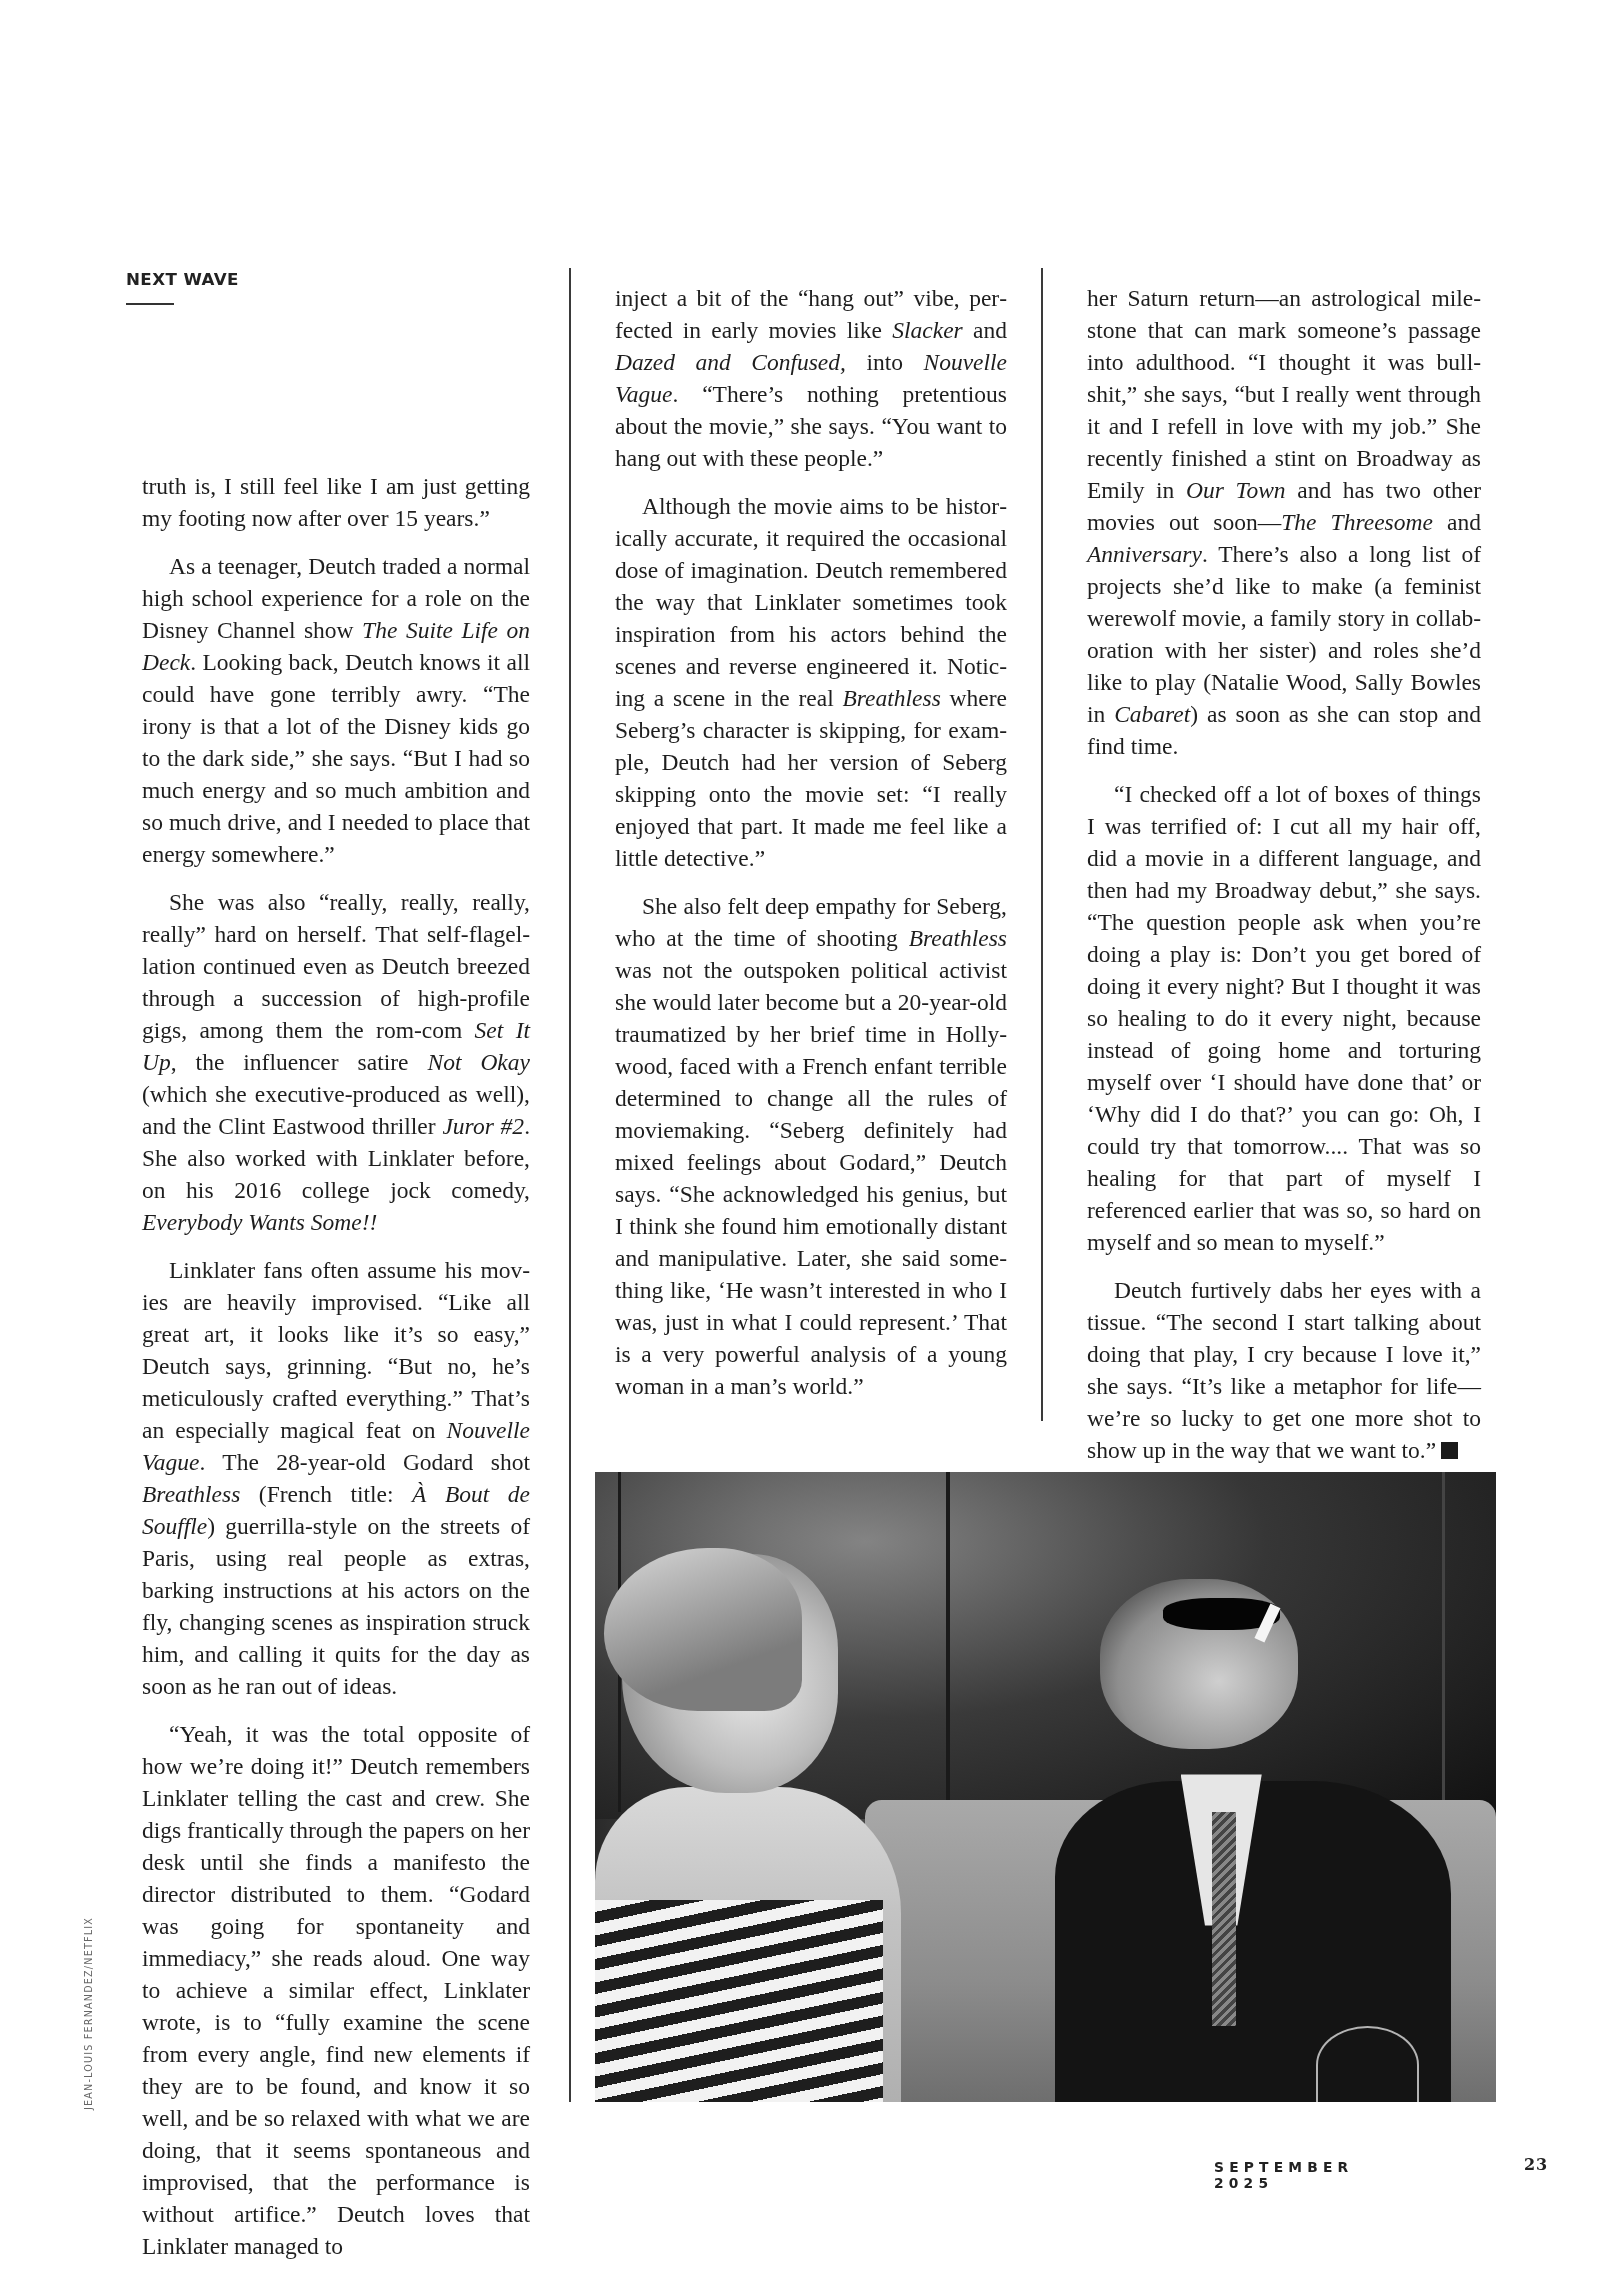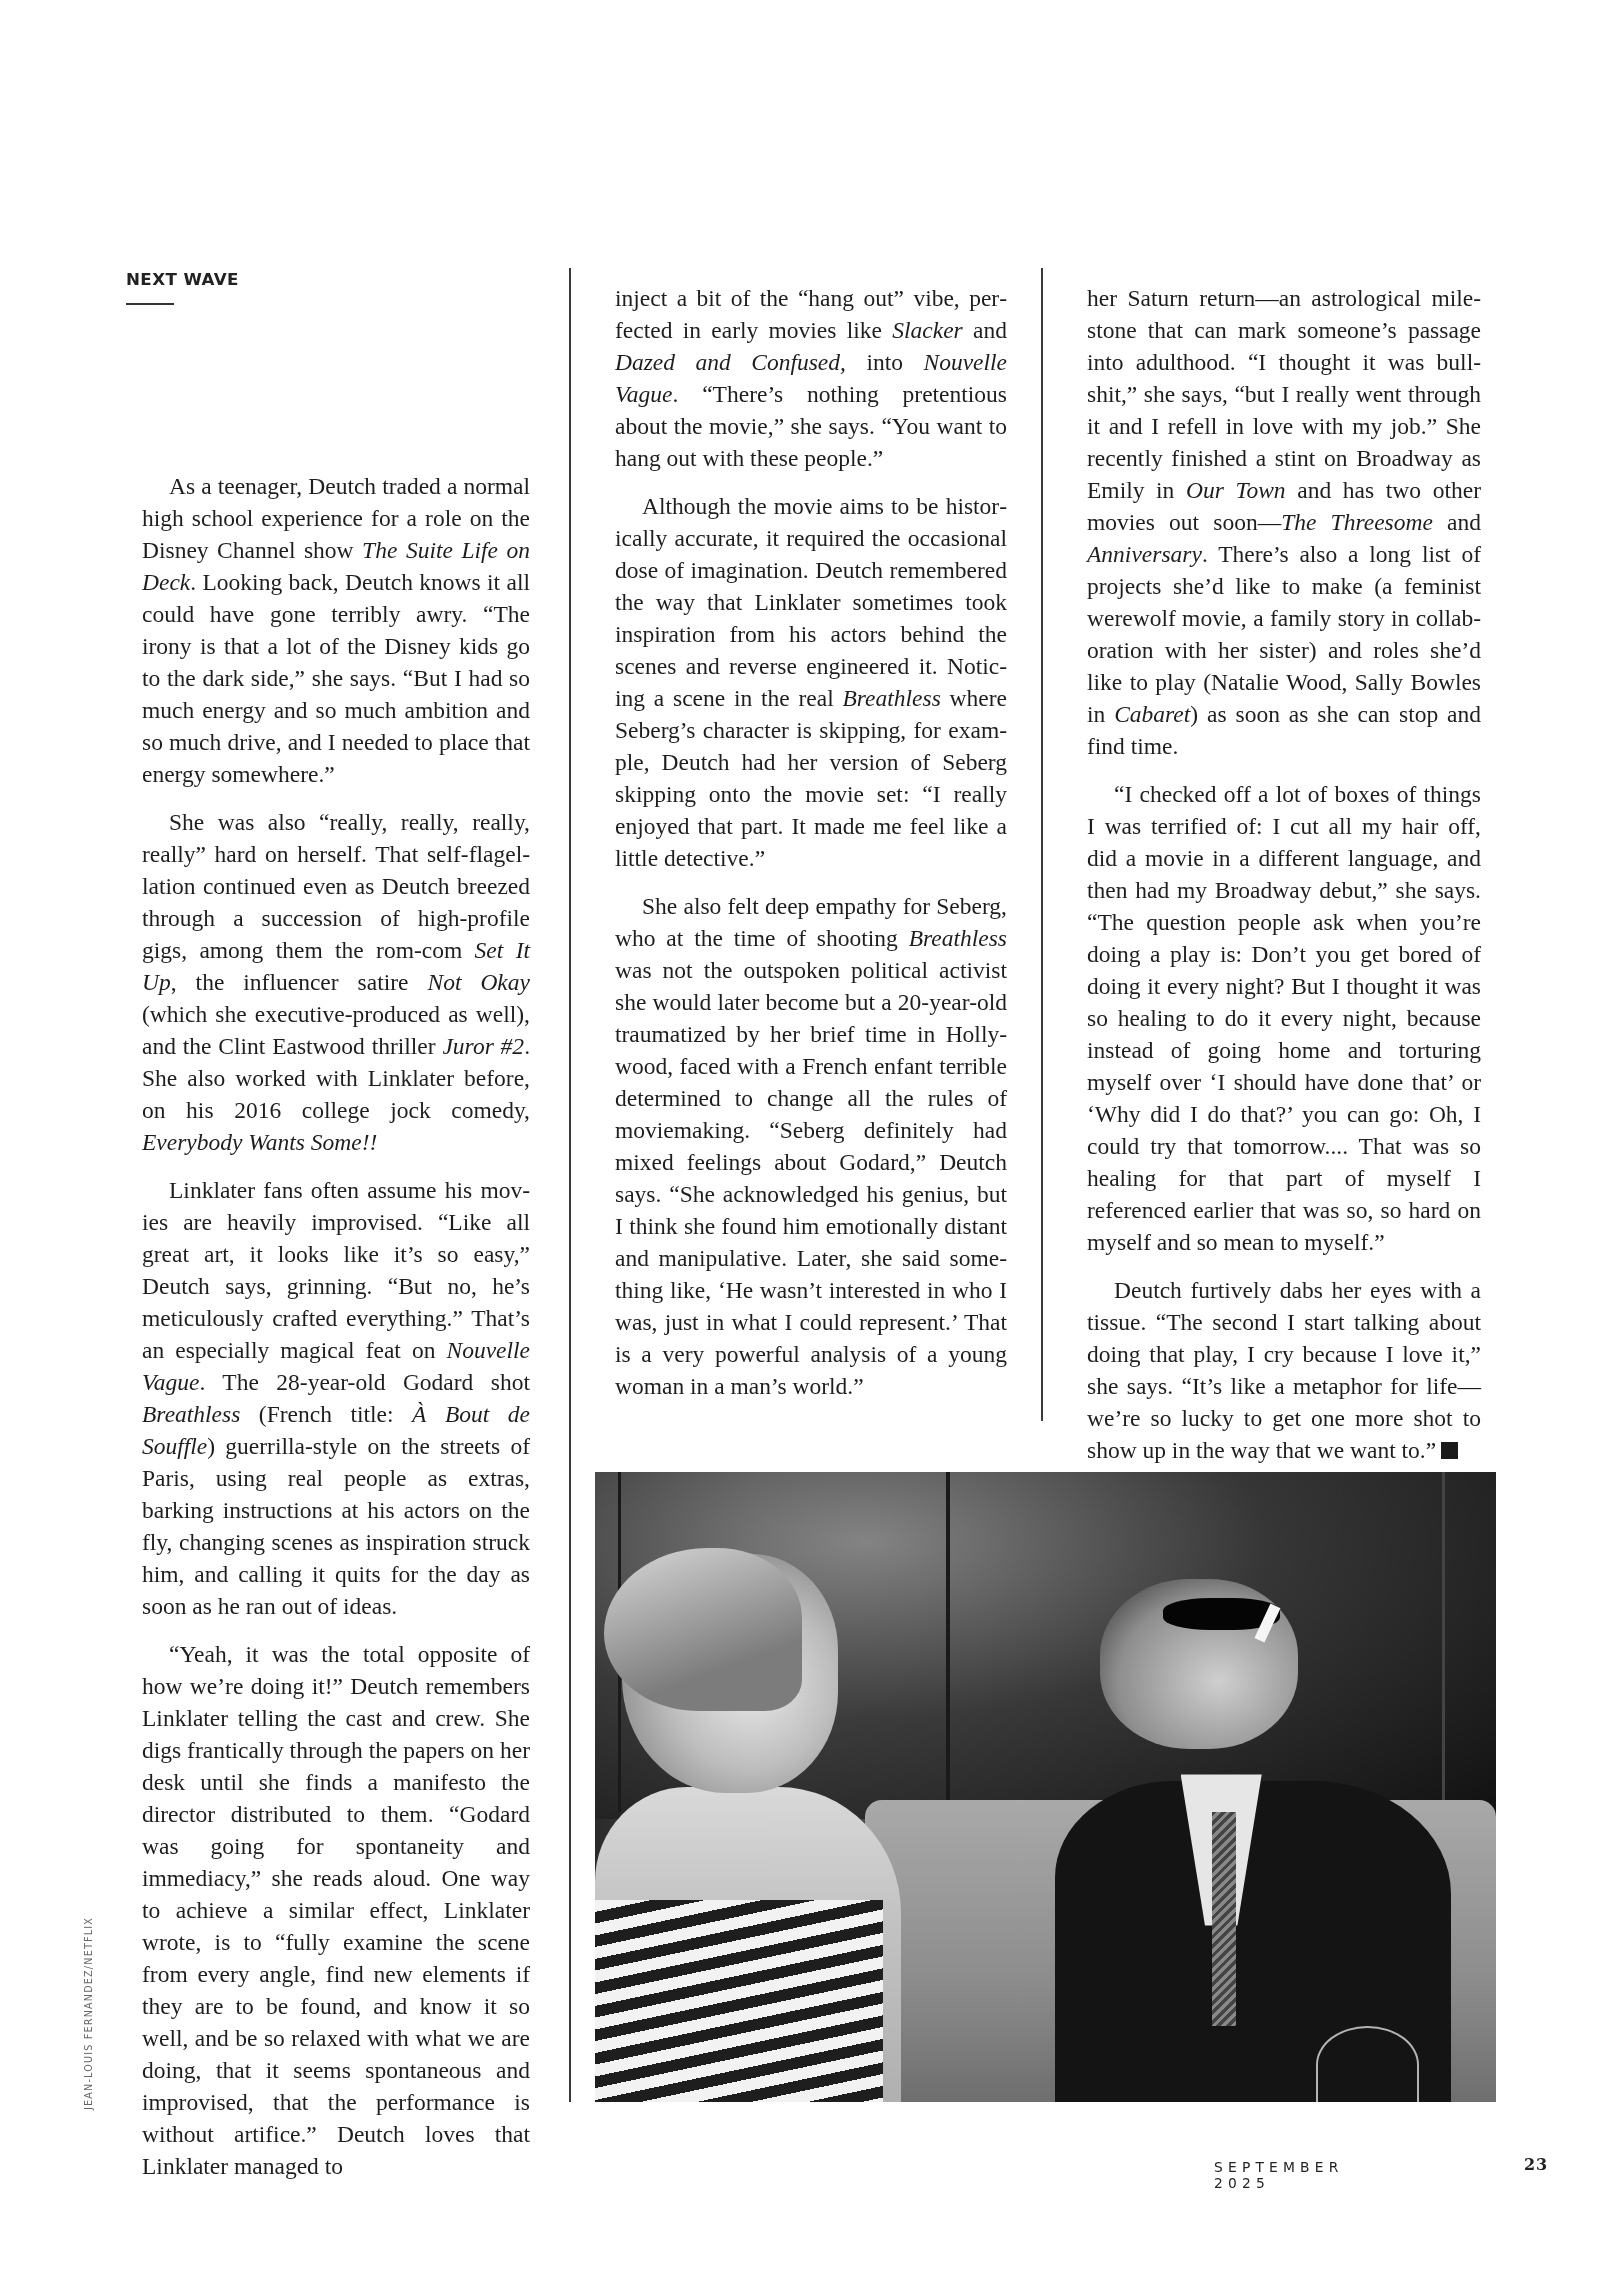--- a/index.html
+++ b/index.html
@@ -53,35 +53,36 @@
   .photo .man-suit { position: absolute; left: 51%; top: 49%; width: 44%; height: 51%; background: #141414; border-radius: 30% 35% 0 0; }
   .photo .shirt { position: absolute; left: 65%; top: 48%; width: 9%; height: 24%; background: #e6e6e6; clip-path: polygon(0 0, 100% 0, 70% 100%, 30% 100%); }
   .photo .tie { position: absolute; left: 68.5%; top: 54%; width: 2.6%; height: 34%; background: repeating-linear-gradient(135deg, #444 0 3.3px, #888 3.3px 6.7px); }
   .photo .glass { position: absolute; left: 80%; top: 88%; width: 11%; height: 12%; border: 2.5px solid #dcdcdc; border-bottom: none; border-radius: 50% 50% 0 0; opacity: .8; }
   .photo .pillar { position: absolute; top: 0; width: 3.3px; height: 54%; background: #1a1a1a; }
   .photo .pillar.p1 { left: 2.5%; }
   .photo .pillar.p2 { left: 39%; }
   .photo .pillar.p3 { left: 94%; background: #444; }
 
   
-  .folio { position: absolute; top: 2159px; font-family: "DejaVu Sans", sans-serif; font-weight: normal; font-size: 13.8px; color: #222; }
+  .folio { position: absolute; top: 2159px; font-family: "DejaVu Sans", sans-serif; font-weight: bold; font-size: 13.8px; color: #222; }
   .folio.issue { left: 1214px; letter-spacing: 5.2px; }
   .folio.pageno { left: 1524px; font-family: "DejaVu Serif", serif; font-weight: bold; font-size: 16px; letter-spacing: 0.8px; top: 2155px; }
 </style>
 </head>
 <body>
 
 <div class="page">
 
   <div class="caption">
     <div class="kicker">NEXT WAVE</div>
     <div class="rule"></div>
   </div>
 
   <div class="col col1">
+      <p><span>truth is, I still feel like I am just getting my footing now after over 15 years.”</span></p>
       <p class="indent"><span>As a teenager, Deutch traded a nor­mal high school experience for a role on the Disney Channel show </span><i>The Suite Life on Deck</i><span>. Looking back, Deutch knows it all could have gone terribly awry. “The irony is that a lot of the Disney kids go to the dark side,” she says. “But I had so much energy and so much ambition and so much drive, and I needed to place that energy somewhere.”</span></p>
       <p class="indent"><span>She was also “really, really, really, really” hard on herself. That self-flagel­lation continued even as Deutch breezed through a succession of high-profile gigs, among them the rom-com </span><i>Set It Up</i><span>, the influencer satire </span><i>Not Okay</i><span> (which she executive-produced as well), and the Clint Eastwood thriller </span><i>Juror #2</i><span>. She also worked with Linklater before, on his 2016 college jock comedy, </span><i>Everybody Wants Some!!</i></p>
       <p class="indent"><span>Linklater fans often assume his mov­ies are heavily improvised. “Like all great art, it looks like it’s so easy,” Deutch says, grinning. “But no, he’s meticulously crafted everything.” That’s an espe­cially magical feat on </span><i>Nouvelle Vague</i><span>. The 28-year-old Godard shot </span><i>Breathless</i><span> (French title: </span><i>À Bout de Souffle</i><span>) guerril­la-style on the streets of Paris, using real people as extras, barking instructions at his actors on the fly, changing scenes as inspiration struck him, and calling it quits for the day as soon as he ran out of ideas.</span></p>
       <p class="indent"><span>“Yeah, it was the total opposite of how we’re doing it!” Deutch remembers Link­later telling the cast and crew. She digs frantically through the papers on her desk until she finds a manifesto the director dis­tributed to them. “Godard was going for spontaneity and immediacy,” she reads aloud. One way to achieve a similar effect, Linklater wrote, is to “fully examine the scene from every angle, find new elements if they are to be found, and know it so well, and be so relaxed with what we are doing, that it seems spontaneous and improvised, that the performance is without artifice.” Deutch loves that Linklater managed to</span></p>
     </div>
   <div class="vrule r1"></div>
   <div class="col col2">
       <p><span>inject a bit of the “hang out” vibe, per­fected in early movies like </span><i>Slacker</i><span> and </span><i>Dazed and Confused,</i><span> into </span><i>Nouvelle Vague</i><span>. “There’s nothing pretentious about the movie,” she says. “You want to hang out with these people.”</span></p>
       <p class="indent"><span>Although the movie aims to be histor­ically accurate, it required the occasional dose of imagination. Deutch remembered the way that Linklater sometimes took inspiration from his actors behind the scenes and reverse engineered it. Notic­ing a scene in the real </span><i>Breathless</i><span> where Seberg’s character is skipping, for exam­ple, Deutch had her version of Seberg skipping onto the movie set: “I really enjoyed that part. It made me feel like a little detective.”</span></p>
       <p class="indent"><span>She also felt deep empathy for Seberg, who at the time of shooting </span><i>Breathless</i><span> was not the outspoken political activist she would later become but a 20-year-old traumatized by her brief time in Holly­wood, faced with a French enfant terrible determined to change all the rules of moviemaking. “Seberg definitely had mixed feelings about Godard,” Deutch says. “She acknowledged his genius, but I think she found him emotionally distant and manipulative. Later, she said some­thing like, ‘He wasn’t interested in who I was, just in what I could represent.’ That is a very powerful analysis of a young woman in a man’s world.”</span></p>

